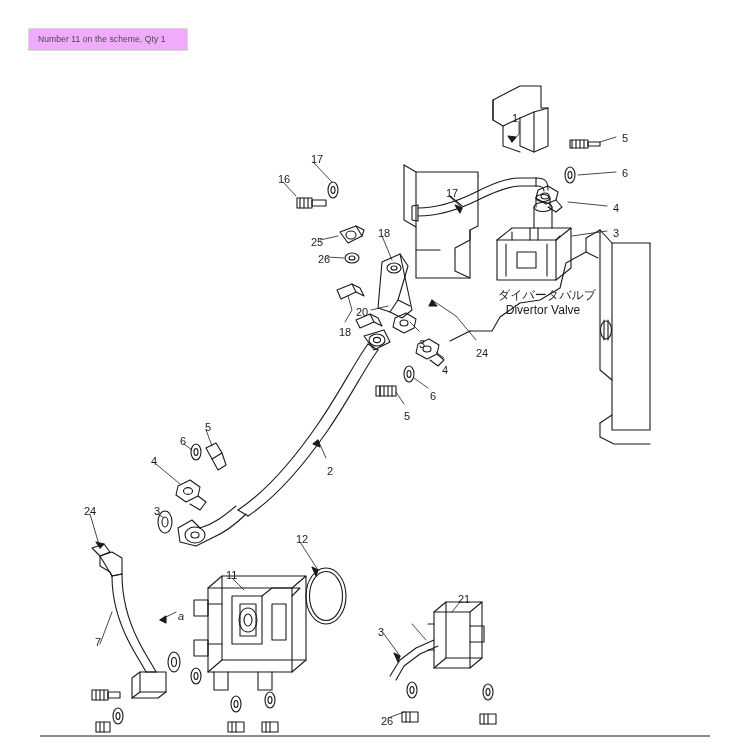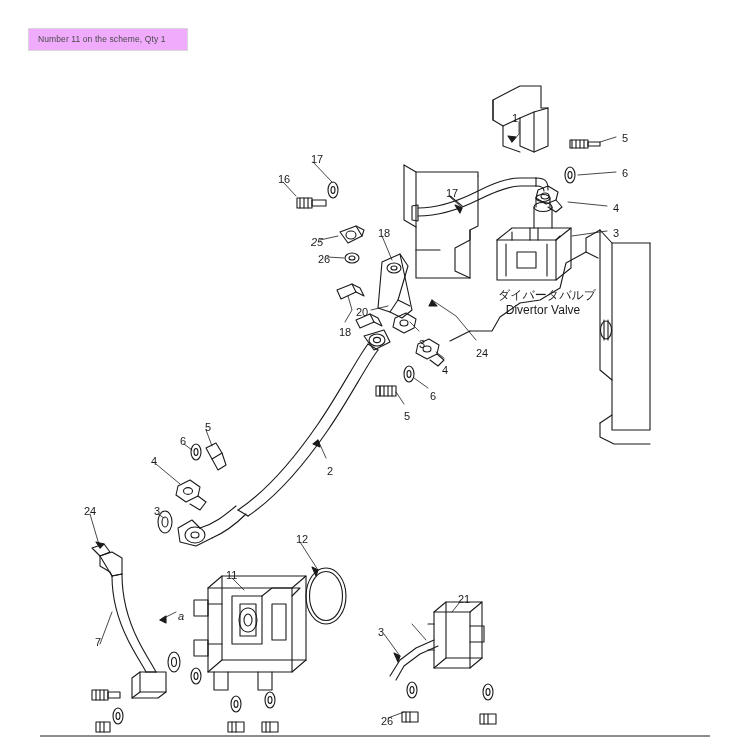--- a/index.html
+++ b/index.html
@@ -292,21 +292,21 @@
   </div>
 
   <div class="lbl" style="left:512px;top:113px;">1</div>
   <div class="lbl" style="left:622px;top:133px;">5</div>
   <div class="lbl" style="left:622px;top:168px;">6</div>
   <div class="lbl" style="left:613px;top:203px;">4</div>
   <div class="lbl" style="left:613px;top:228px;">3</div>
   <div class="lbl" style="left:311px;top:154px;">17</div>
   <div class="lbl" style="left:278px;top:174px;">16</div>
   <div class="lbl" style="left:446px;top:188px;">17</div>
-  <div class="lbl" style="left:311px;top:237px;font-style:italic;">25</div>
+  <div class="lbl" style="left:311px;top:237px;">25</div>
   <div class="lbl" style="left:378px;top:228px;">18</div>
   <div class="lbl" style="left:318px;top:254px;">26</div>
   <div class="lbl" style="left:356px;top:307px;">20</div>
   <div class="lbl" style="left:339px;top:327px;">18</div>
   <div class="lbl" style="left:419px;top:339px;">3</div>
   <div class="lbl" style="left:442px;top:365px;">4</div>
   <div class="lbl" style="left:476px;top:348px;">24</div>
   <div class="lbl" style="left:430px;top:391px;">6</div>
   <div class="lbl" style="left:404px;top:411px;">5</div>
   <div class="lbl" style="left:327px;top:466px;">2</div>

